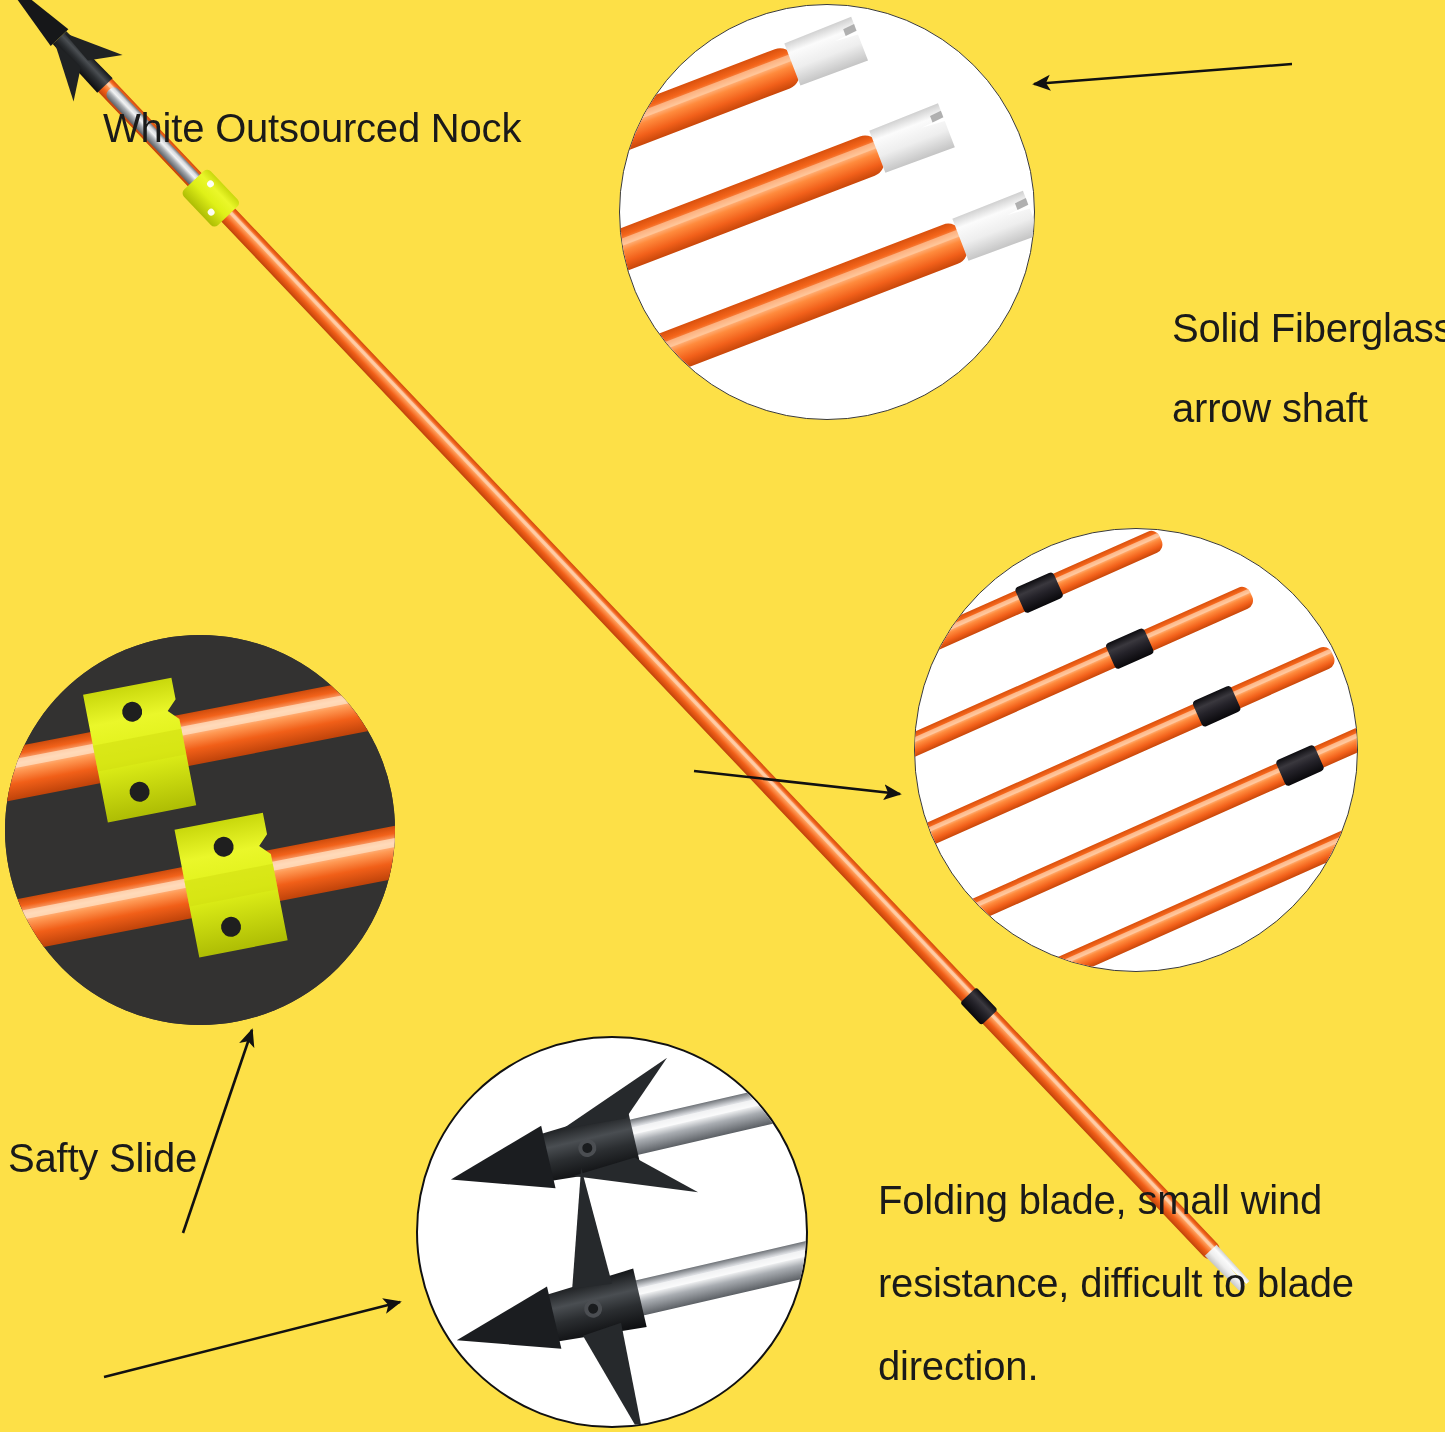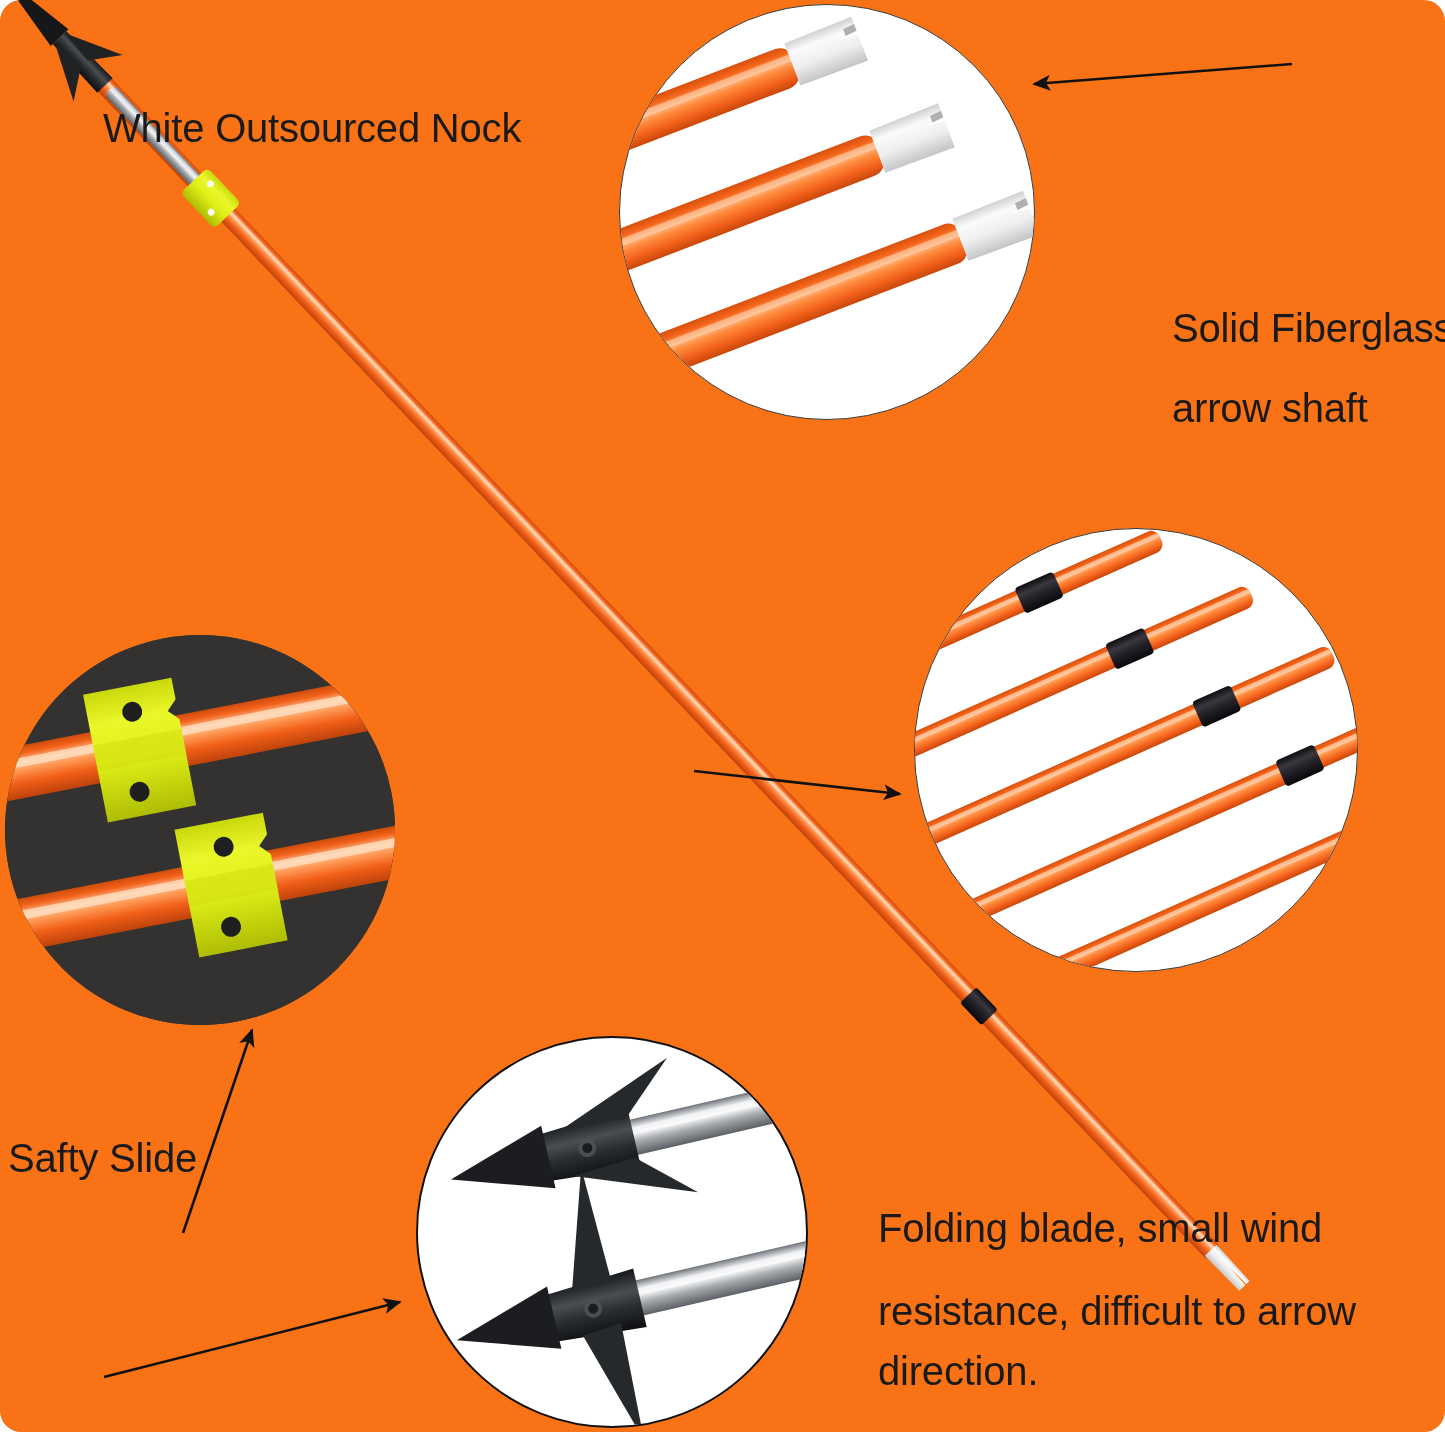--- a/index.html
+++ b/index.html
@@ -4,24 +4,23 @@
 <style>
   html, body {
     margin: 0;
     padding: 0;
     background: #ffffff;
   }
   #page {
     position: relative;
     width: 1445px;
     height: 1432px;
-    background: #f97316;
+    background: #fde047;
     overflow: hidden;
     font-family: "Liberation Sans", sans-serif;
-    border-radius: 21px;
   }
   .label {
     position: absolute;
     color: #1a1a1a;
     font-family: "Liberation Sans", sans-serif;
     font-size: 40px;
     line-height: 60px;
     letter-spacing: -0.2px;
     white-space: nowrap;
     font-weight: 400;
@@ -253,19 +252,19 @@
 
   <div class="label" style="left:103px; top:98px;">White Outsourced Nock</div>
 
   <div style="position:absolute; left:1172px; top:298px;">
     <div class="label" style="position:static;">Solid Fiberglass</div>
     <div class="label" style="position:static; margin-top:20px;">arrow shaft</div>
   </div>
 
   <div class="label" style="left:8px; top:1108px;margin-top:20px;">Safty Slide</div>
 
-  <div style="position:absolute; left:878px; top:1198px;">
+  <div style="position:absolute; left:878px; top:1170px;">
     <div class="label" style="position:static;">Folding blade, small wind</div>
-    <div class="label" style="position:static; margin-top:23px;">resistance, difficult to arrow</div>
-    <div class="label" style="position:static; ">direction.</div>
+    <div class="label" style="position:static; margin-top:23px;">resistance, difficult to blade</div>
+    <div class="label" style="position:static; margin-top:23px;">direction.</div>
   </div>
 
 </div>
 
 </body></html>

